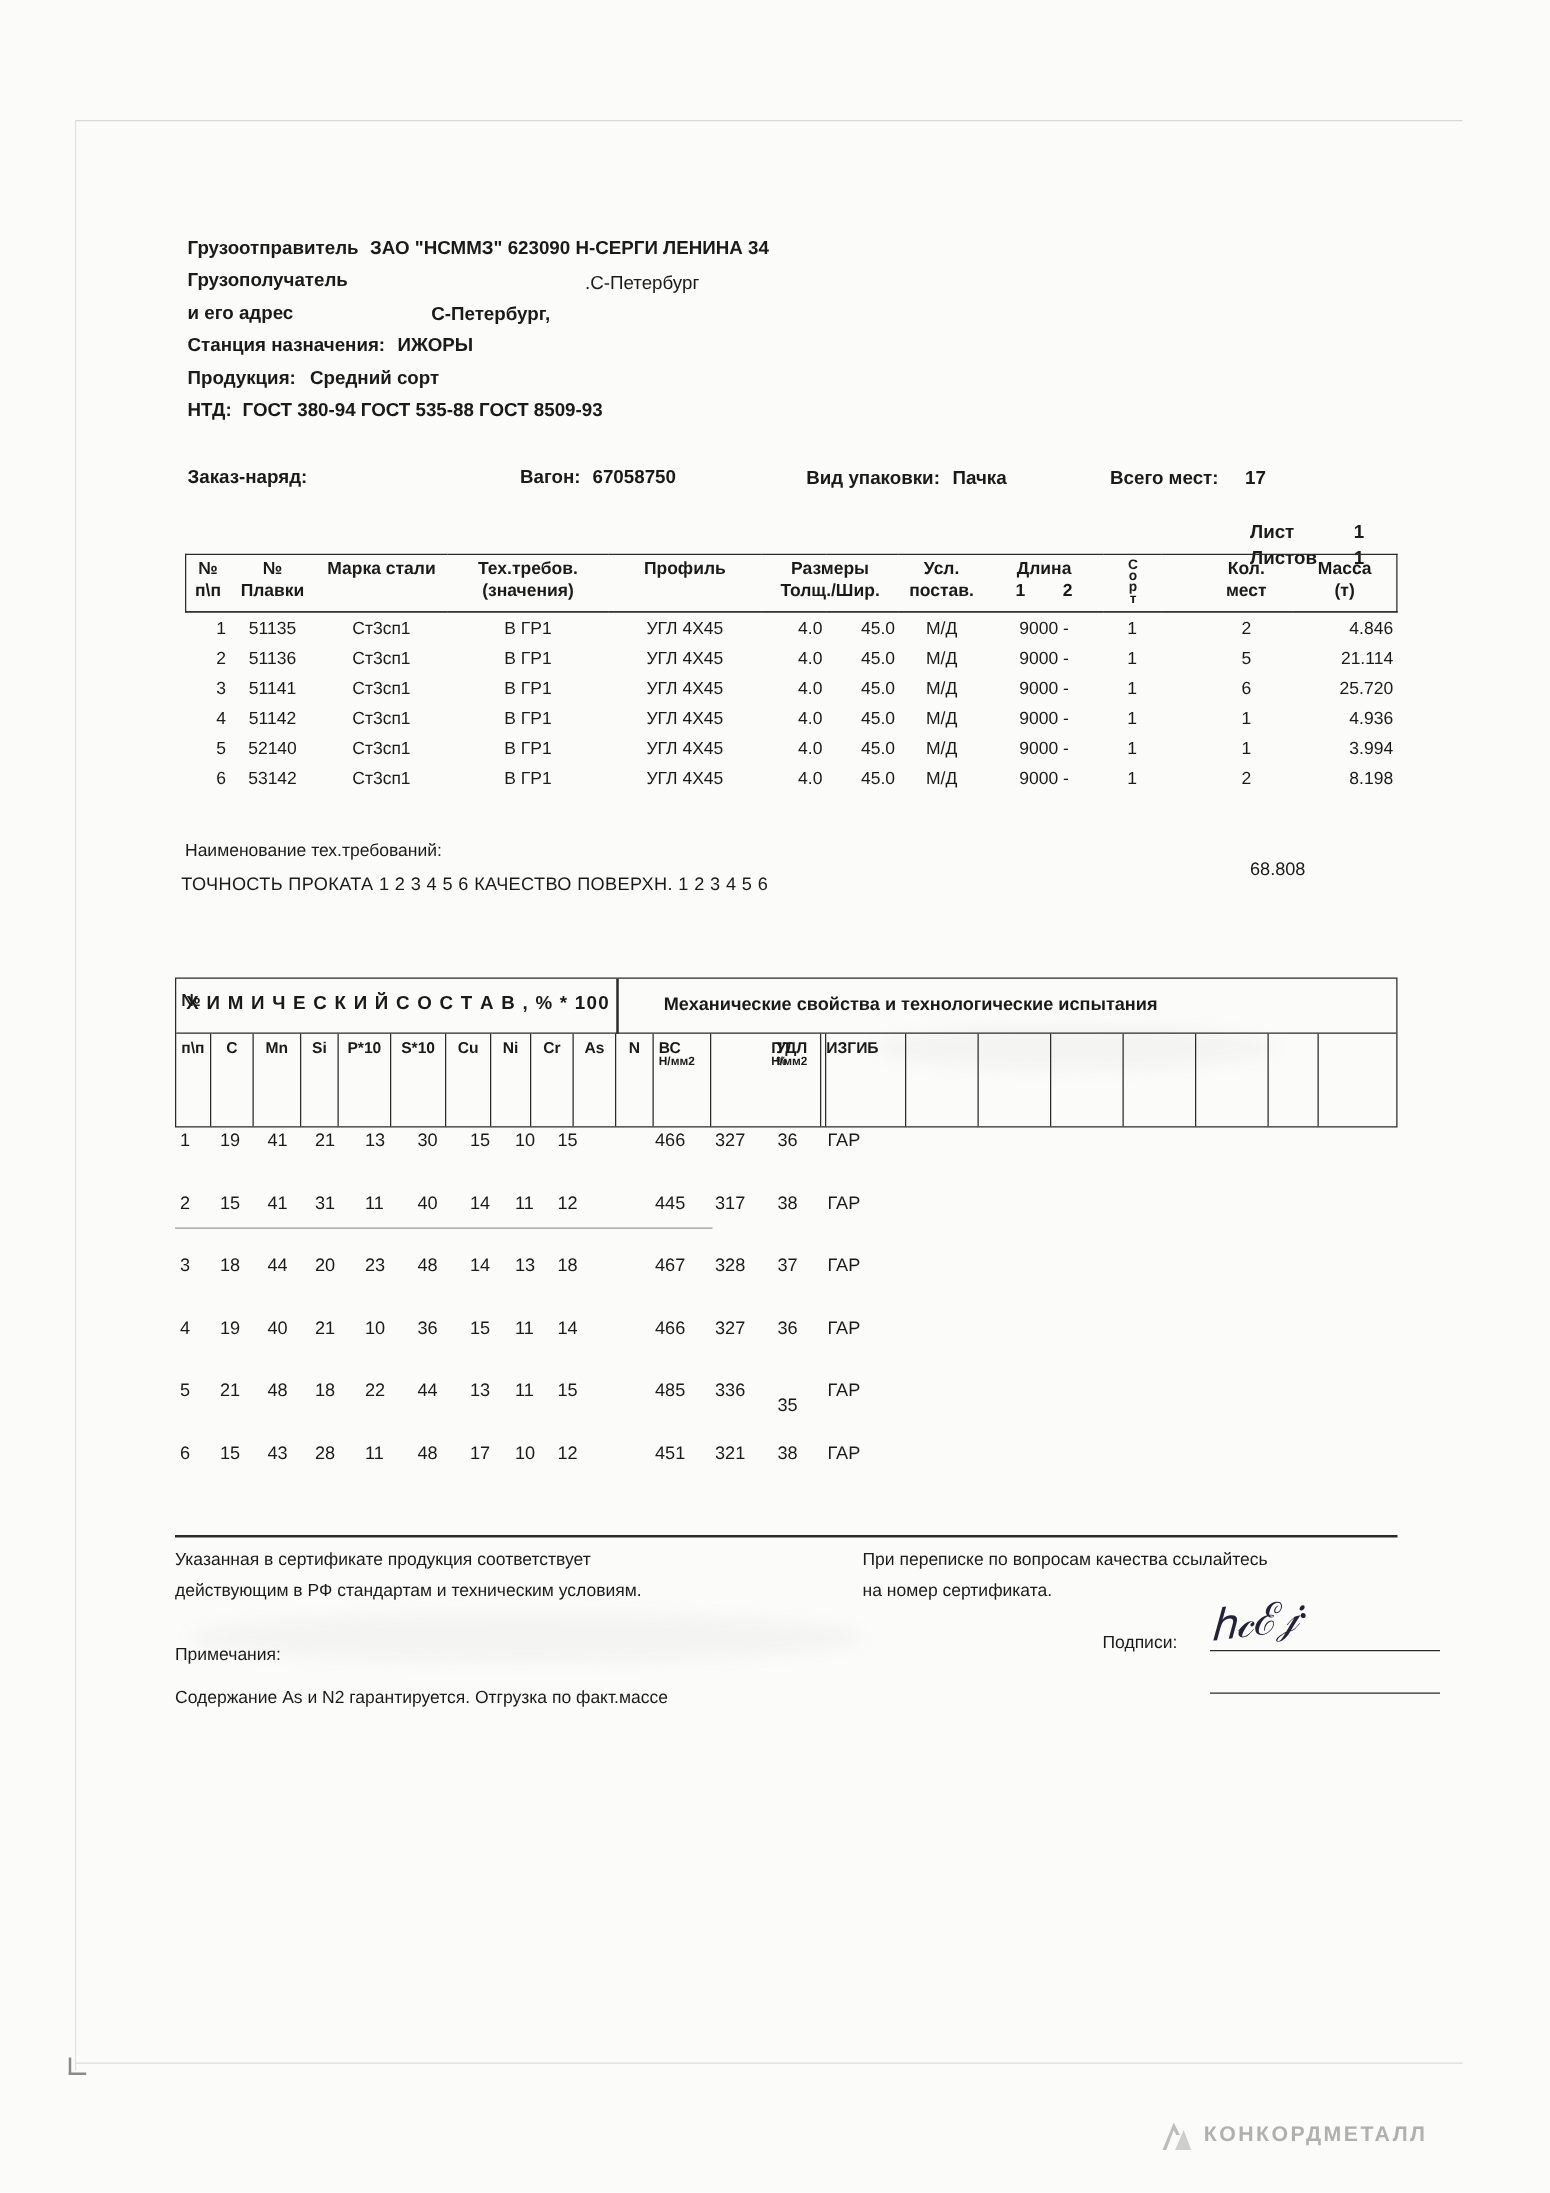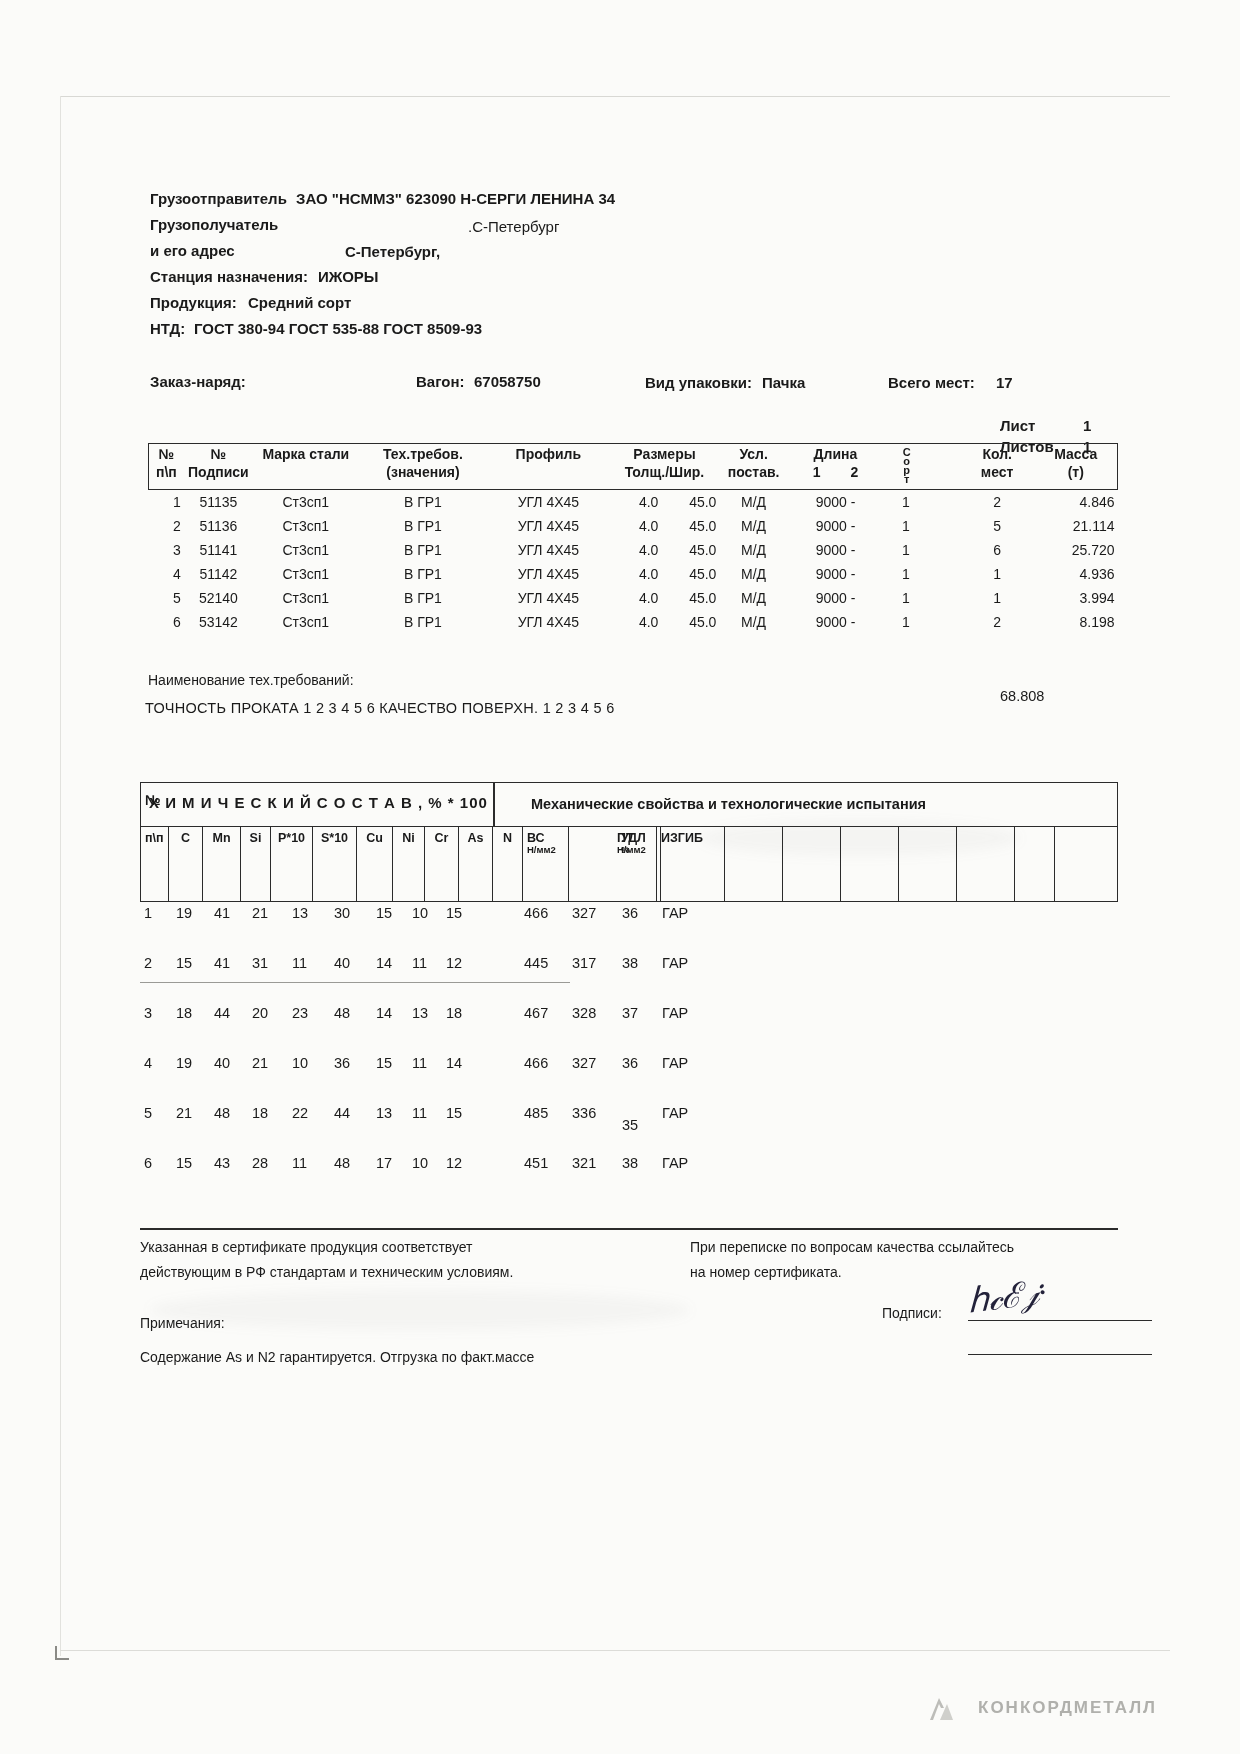--- a/index.html
+++ b/index.html
@@ -219,21 +219,21 @@
     color: #23223a;
     letter-spacing: -1px;
   }
 
   
   .wm {
     position: absolute;
     left: 928px; top: 1694px;
     display: flex;
     align-items: center;
-    gap: 24px;
+    gap: 9px;
     color: #b9b9b5;
     justify-content: flex-end;
   }
   .wm-text {
     font-size: 17px;
     letter-spacing: 2px;
     font-weight: bold;
     color: #b0b0ac;
   }
 
@@ -305,21 +305,21 @@
         <col style="width:30px">
         <col style="width:72px">
         <col style="width:80px">
     </colgroup>
     <tbody>
         <tr class="headrow">
       <td class="lft c">
         <span>№</span><br><span>п\п</span>
       </td>
       <td class="c">
-        <span>№</span><br><span>Подписи</span>
+        <span>№</span><br><span>Плавки</span>
       </td>
       <td class="c"><span>Марка стали</span></td>
       <td class="l">
         <span>Тех.требов.</span><br><span>(значения)</span>
       </td>
       <td class="c"><span>Профиль</span></td>
       <td class="c" colspan="2">
         <span>Размеры</span><br><span>Толщ./Шир.</span>
       </td>
       <td class="c">

